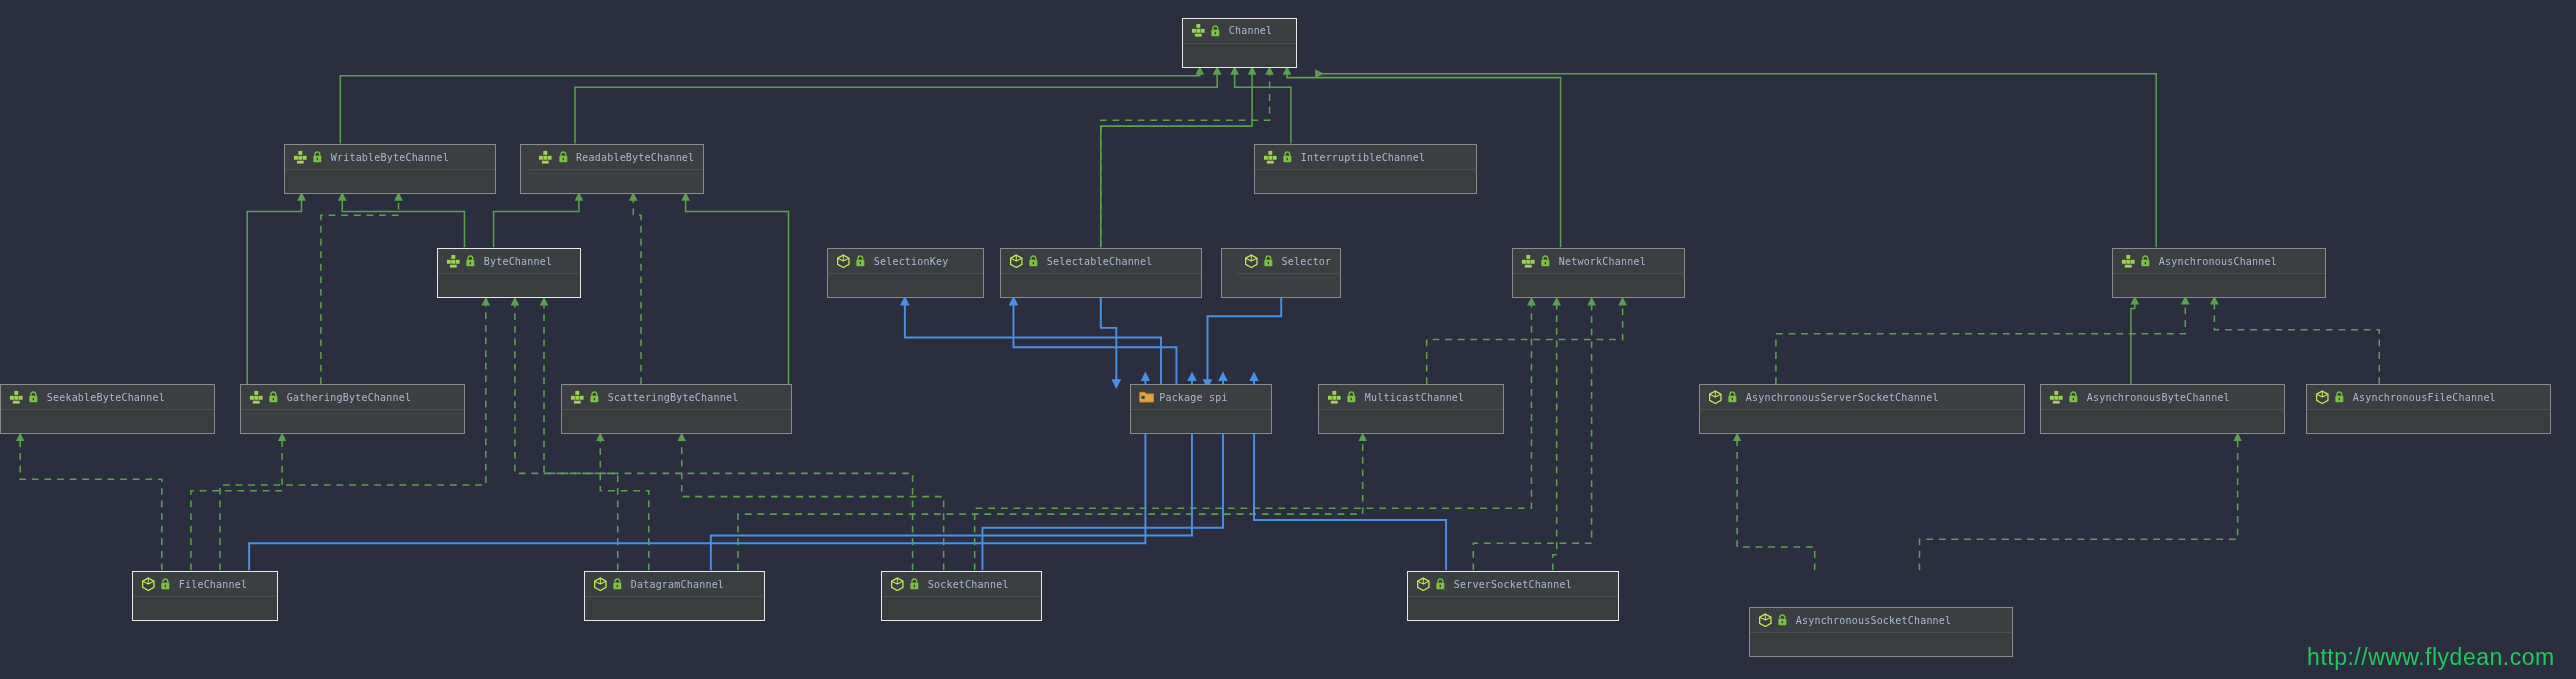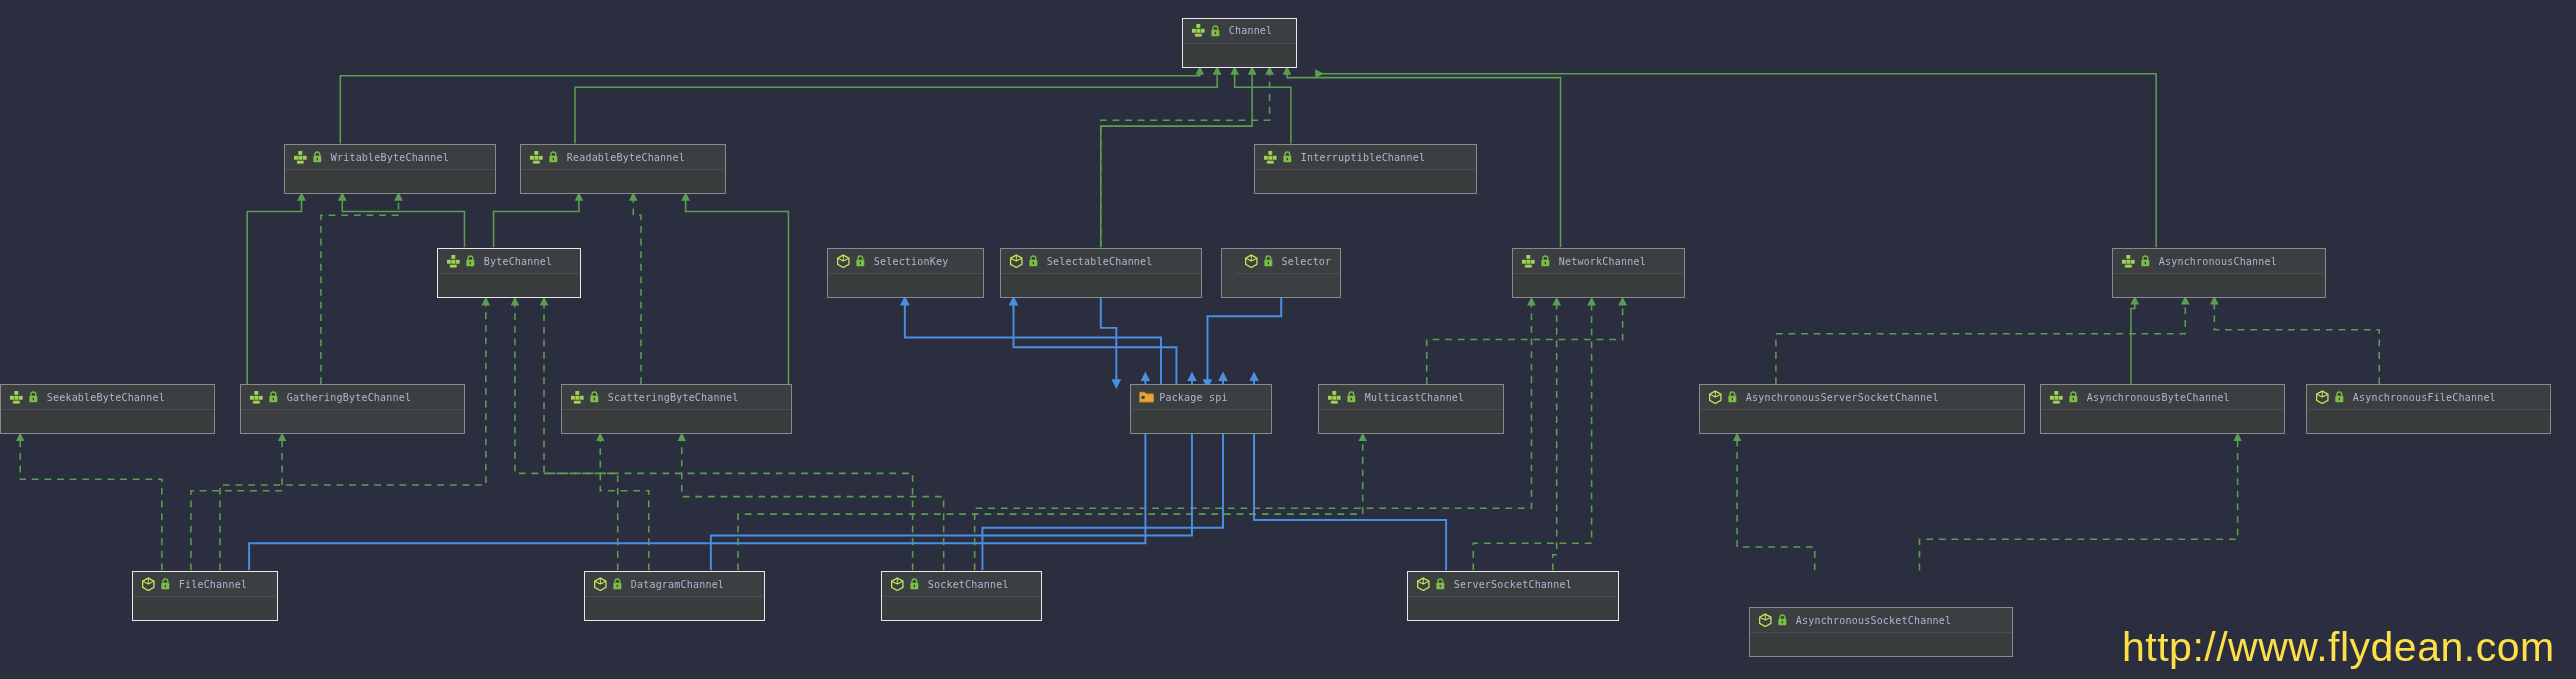--- a/index.html
+++ b/index.html
@@ -60,23 +60,23 @@
     display: inline-block;
     flex: 0 0 auto;
     line-height: 0;
   }
   .icon-kind { margin-right: 4.9px; }
   .icon-lock { margin-right: 7.8px; }
   .watermark {
     position: absolute;
     right: 21.4px;
     bottom: 7.8px;
-    color: #fde047;
+    color: #22c55e;
     font-family: "Liberation Sans", sans-serif;
-    font-size: 41px;
+    font-size: 23px;
     letter-spacing: 0.5px;
     z-index: 8;
     white-space: nowrap;
   }
 </style>
 </head>
 <body>
 
 <div id="canvas">
   <svg id="edge-layer" width="2576" height="679" viewBox="0 0 2654 700">
@@ -205,21 +205,21 @@
             </svg></span>
           <span class="icon icon-lock"><svg width="10.7" height="13.6" viewBox="0 0 11 14">
               <path d="M3 6 L3 4 A2.6 2.6 0 0 1 8 4 L8 6" fill="none" stroke="#7cc242" stroke-width="1.4"></path>
               <rect x="1.4" y="6" width="8.2" height="6.6" rx="1" fill="#7cc242"></rect>
               <rect x="4.8" y="8" width="1.4" height="2.6" fill="#3c3f41"></rect>
             </svg></span>
           <span class="node-label">WritableByteChannel</span>
         </div>
         <div class="node-body"></div>
       </div>
-      <div class="node" style="left: 520px; top: 144px; width: 206px; height: 50px;">
+      <div class="node" style="left: 520px; top: 144px; width: 184px; height: 50px; align-items: flex-end;">
         <div class="node-header">
           <span class="icon icon-kind"><svg width="14.6" height="14.6" viewBox="0 0 15 15">
               <rect x="5.5" y="1" width="4" height="4" fill="#9fd356"></rect>
               <rect x="1" y="6" width="4" height="4" fill="#9fd356"></rect>
               <rect x="10" y="6" width="4" height="4" fill="#9fd356"></rect>
               <rect x="5.5" y="6" width="4" height="4" fill="#9fd356"></rect>
               <rect x="4" y="11" width="7" height="3" fill="#9fd356"></rect>
             </svg></span>
           <span class="icon icon-lock"><svg width="10.7" height="13.6" viewBox="0 0 11 14">
               <path d="M3 6 L3 4 A2.6 2.6 0 0 1 8 4 L8 6" fill="none" stroke="#7cc242" stroke-width="1.4"></path>

